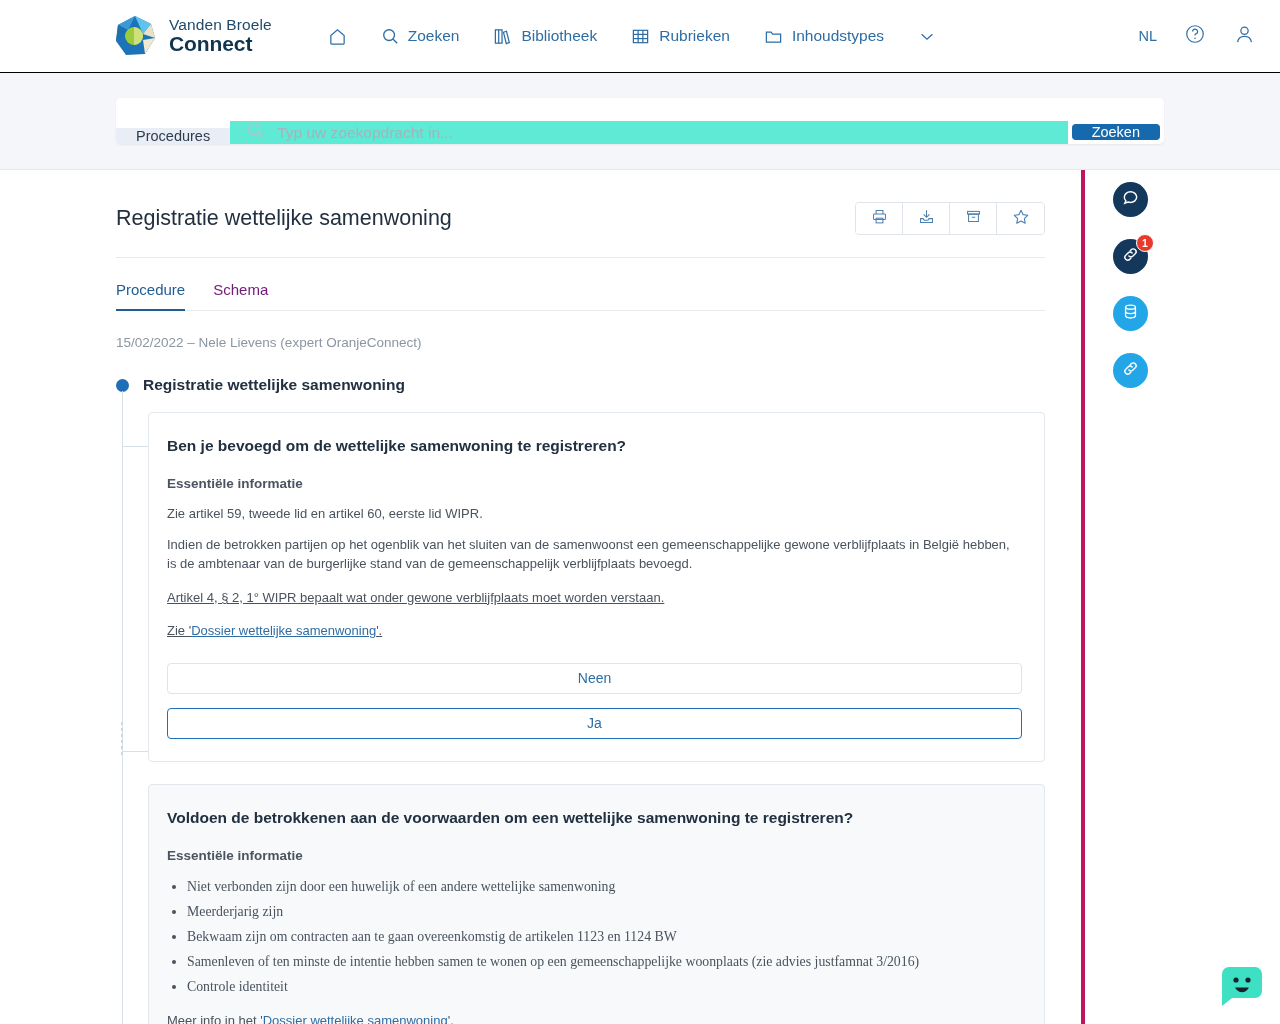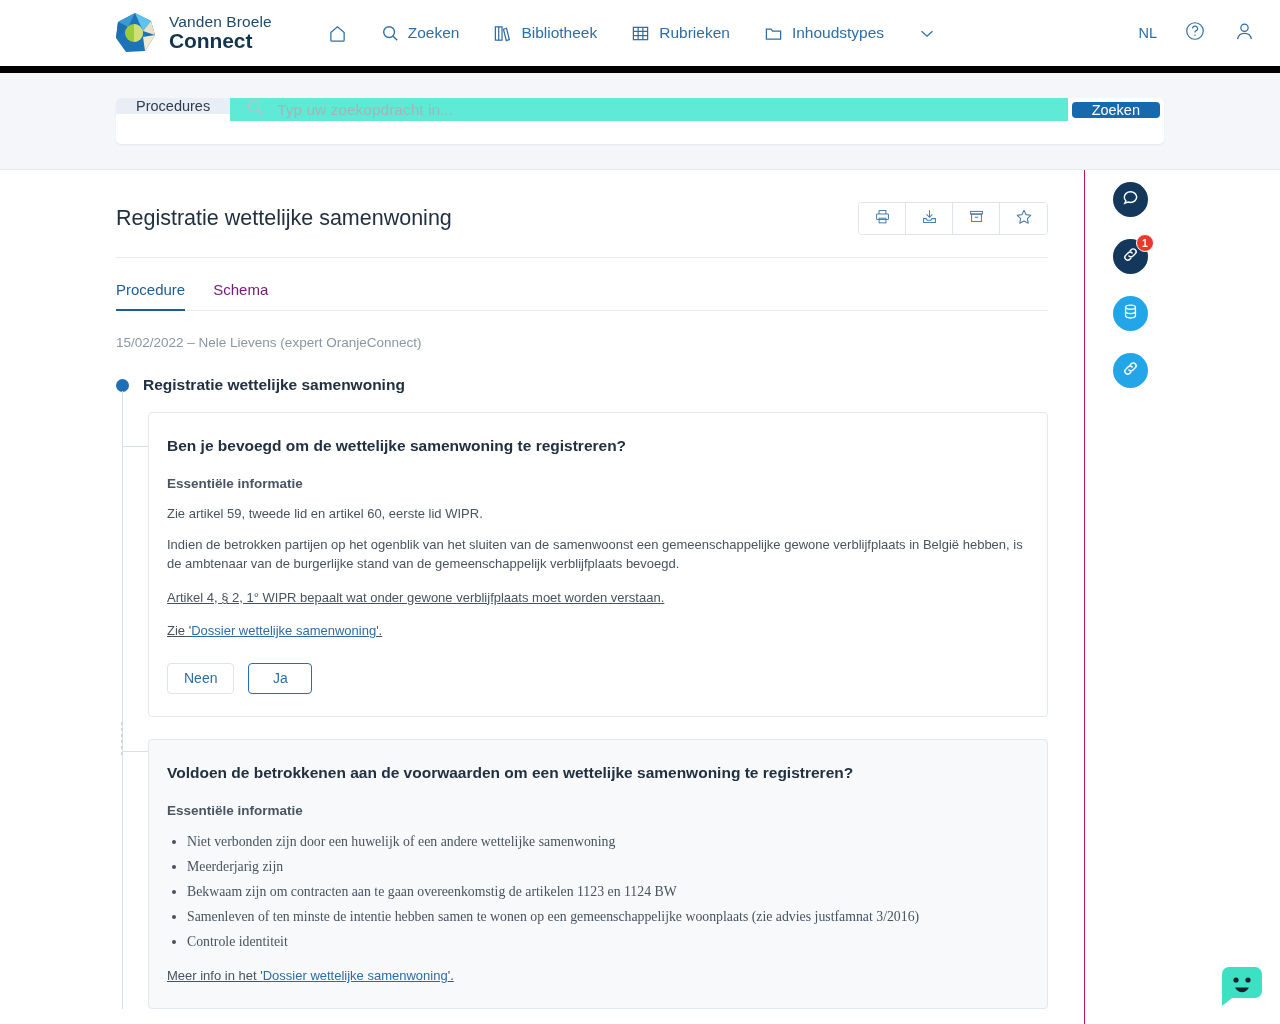--- a/index.html
+++ b/index.html
@@ -8,21 +8,21 @@
     font-family: "Liberation Sans", sans-serif;
     background: #ffffff;
     color: #333e48;
     overflow: hidden;
   }
 
   
   .topbar {
     height: 73px;
     background: #ffffff;
-    border-bottom: 7px solid #000000;
+    border-bottom: 1px solid #000000;
     display: flex;
     align-items: center;
     padding: 0 24px 0 112px;
     position: relative;
   }
   .brand { display: flex; align-items: center; gap: 11px; }
   .logo-mark { width: 46px; height: 46px; position: relative; flex: 0 0 46px; }
   .brand-text { line-height: 1.05; }
   .brand-top {
     font-size: 15.5px; color: #1f4a6b; letter-spacing: .1px;
@@ -47,21 +47,21 @@
 
   
   .searchband {
     height: 97px;
     background: #f4f6fa;
     border-bottom: 1px solid #e6e9ee;
     display: flex; align-items: center;
     padding-left: 116px;
   }
   .searchwrap {
-    display: flex; align-items: flex-start;
+    display: flex; align-items: flex-end;
     height: 46px; width: 1048px;
     border-radius: 5px; overflow: hidden;
     background: #fff;
     box-shadow: 0 1px 2px rgba(20,40,70,.07);
   }
   .scope {
     background: #e9edf6; color: #2f3c4c;
     display: flex; align-items: center; padding: 0 20px;
     font-size: 14.5px; cursor: pointer; white-space: nowrap;
   }
@@ -78,21 +78,21 @@
     background: #1669ac; color: #fff; border: 0;
     padding: 0 20px; font-size: 14.5px; font-family: inherit;
     cursor: pointer; margin: 4px; border-radius: 4px;
     white-space: nowrap;
   }
 
   
   .body-wrap { display: flex; height: calc(1024px - 73px - 97px); }
   .content {
     flex: 1; padding: 32px 36px 0 116px;
-    border-right: 1px solid #be185d;
+    border-right: 4px solid #be185d;
     position: relative; overflow: hidden;
   }
   .railcol { width: 195px; position: relative; }
 
   
   .titlerow {
     display: flex; align-items: center; justify-content: space-between;
     padding-bottom: 22px; border-bottom: 1px solid #e6e9ee;
   }
   .pagetitle { font-size: 21.5px; color: #223040; font-weight: normal; }
@@ -154,21 +154,21 @@
 
   .qtitle { font-size: 15.5px; font-weight: bold; color: #223040; }
   .subhead { font-size: 13.5px; font-weight: bold; color: #4a5561; margin-top: 21px; }
   .ptext { font-size: 13px; color: #49535e; line-height: 1.5; margin-top: 13px; }
   .ptext.tight { margin-top: 11px; }
   .gap { margin-top: 14px; text-decoration: underline; }
   ul.bullets { margin: 14px 0 0 20px; font-family: Liberation Serif, serif; }
   ul.bullets li { font-size: 13.8px; color: #49535e; line-height: 1.46; margin-bottom: 5px; }
   a.inline { color: #2e6da4; text-decoration: underline; }
 
-  .btnrow { display: flex; gap: 14px; margin-top: 22px; }
+  .btnrow { display: flex; gap: 14px; margin-top: 22px; flex-direction: column; }
   .choice {
     min-width: 64px; height: 31px; padding: 0 16px;
     border: 1px solid #dfe4ea; background: #fff;
     border-radius: 4px; color: #2e6da4; font-size: 14px;
     font-family: inherit; cursor: pointer;
   }
   .choice.selected { border: 1.5px solid #1f6fb8; }
 
   
   .rail {

